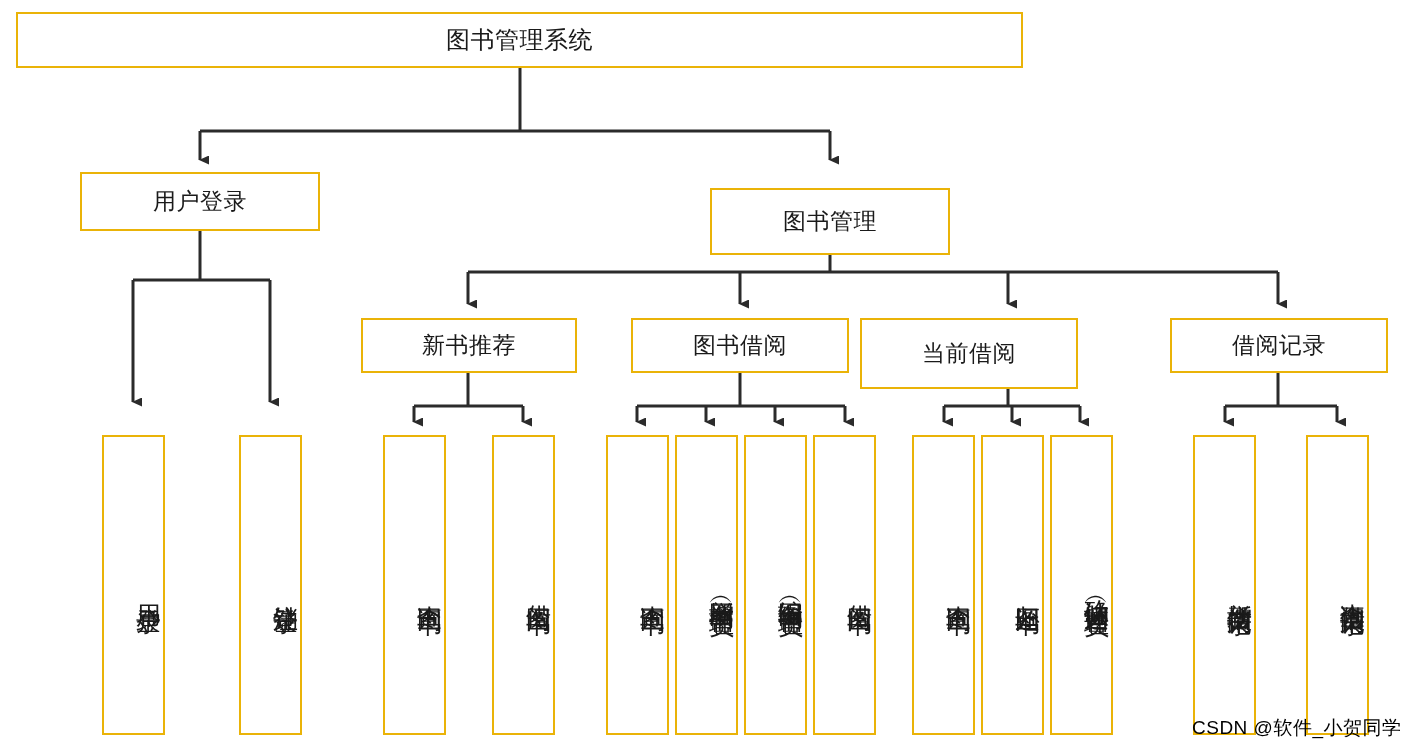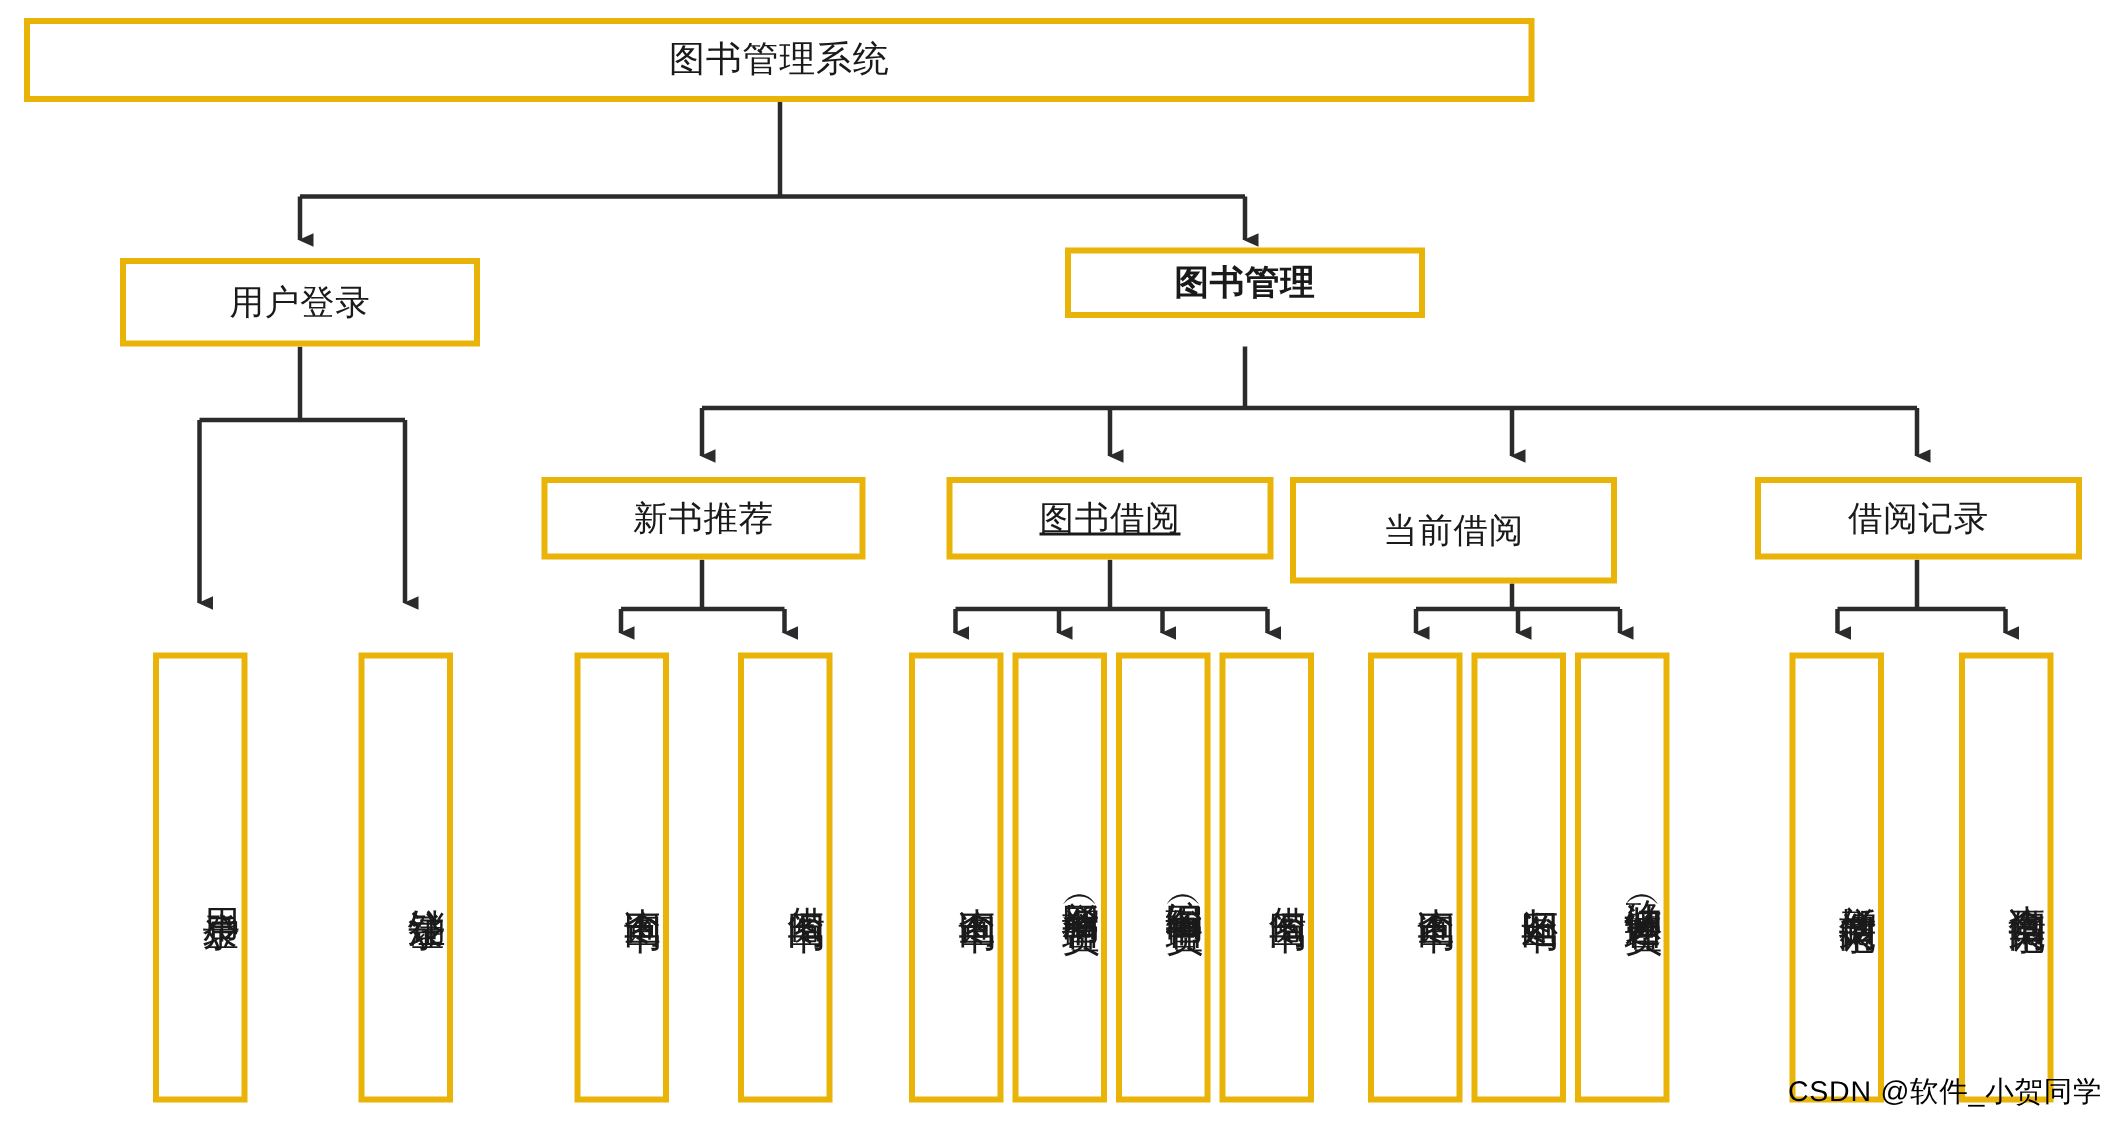--- a/index.html
+++ b/index.html
@@ -22,21 +22,21 @@
     position: absolute;
     left: 0;
     top: 0;
     width: 1405px;
     height: 747px;
     pointer-events: none;
   }
   .node {
     position: absolute;
     box-sizing: border-box;
-    border: 4px solid #eab308;
+    border: 2px solid #eab308;
     background: #ffffff;
     display: flex;
     align-items: center;
     justify-content: center;
     color: #1a1a1a;
     line-height: 1.12;
   }
   .node.horiz {
     font-size: 23px;
     letter-spacing: 0.5px;
@@ -121,28 +121,28 @@
     </g>
   </svg>
 
   <div class="node horiz root" style="left:16px; top:12px; width:1007px; height:56px;">
     <span>图书管理系统</span>
   </div>
 
   <div class="node horiz" style="left:80px; top:172px; width:240px; height:59px;">
     <span>用户登录</span>
   </div>
-  <div class="node horiz" style="left:710px; top:165px; width:240px; height:47px;font-weight:bold;">
+  <div class="node horiz" style="left:710px; top:188px; width:240px; height:67px;">
     <span>图书管理</span>
   </div>
 
   <div class="node horiz" style="left:361px; top:318px; width:216px; height:55px;">
     <span>新书推荐</span>
   </div>
-  <div class="node horiz" style="left:631px; top:318px; width:218px; height:55px;text-decoration:underline;">
+  <div class="node horiz" style="left:631px; top:318px; width:218px; height:55px;">
     <span>图书借阅</span>
   </div>
   <div class="node horiz" style="left:860px; top:318px; width:218px; height:71px;">
     <span>当前借阅</span>
   </div>
   <div class="node horiz" style="left:1170px; top:318px; width:218px; height:55px;justify-content:center;">
     <span>借阅记录</span>
   </div>
 
   <div class="node vert" style="left:102px; top:435px; width:63px; height:300px;">

